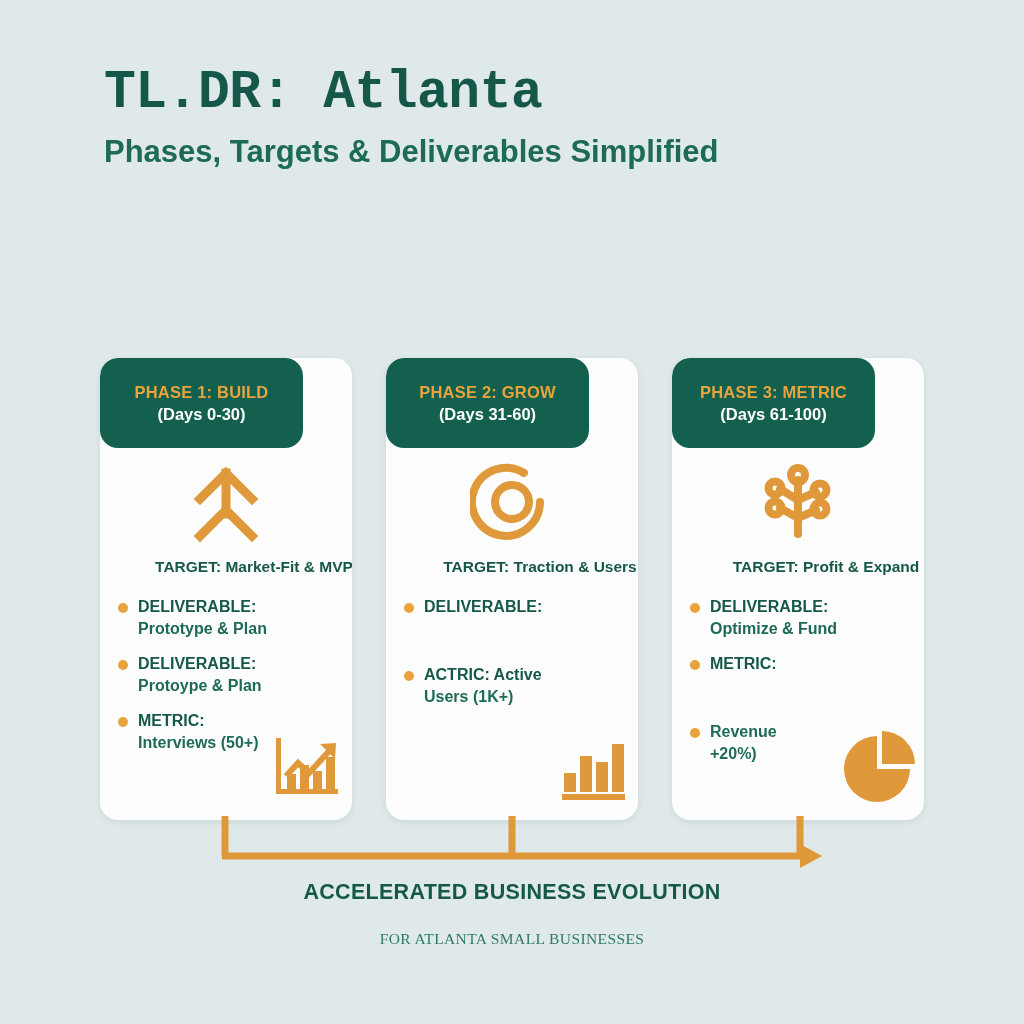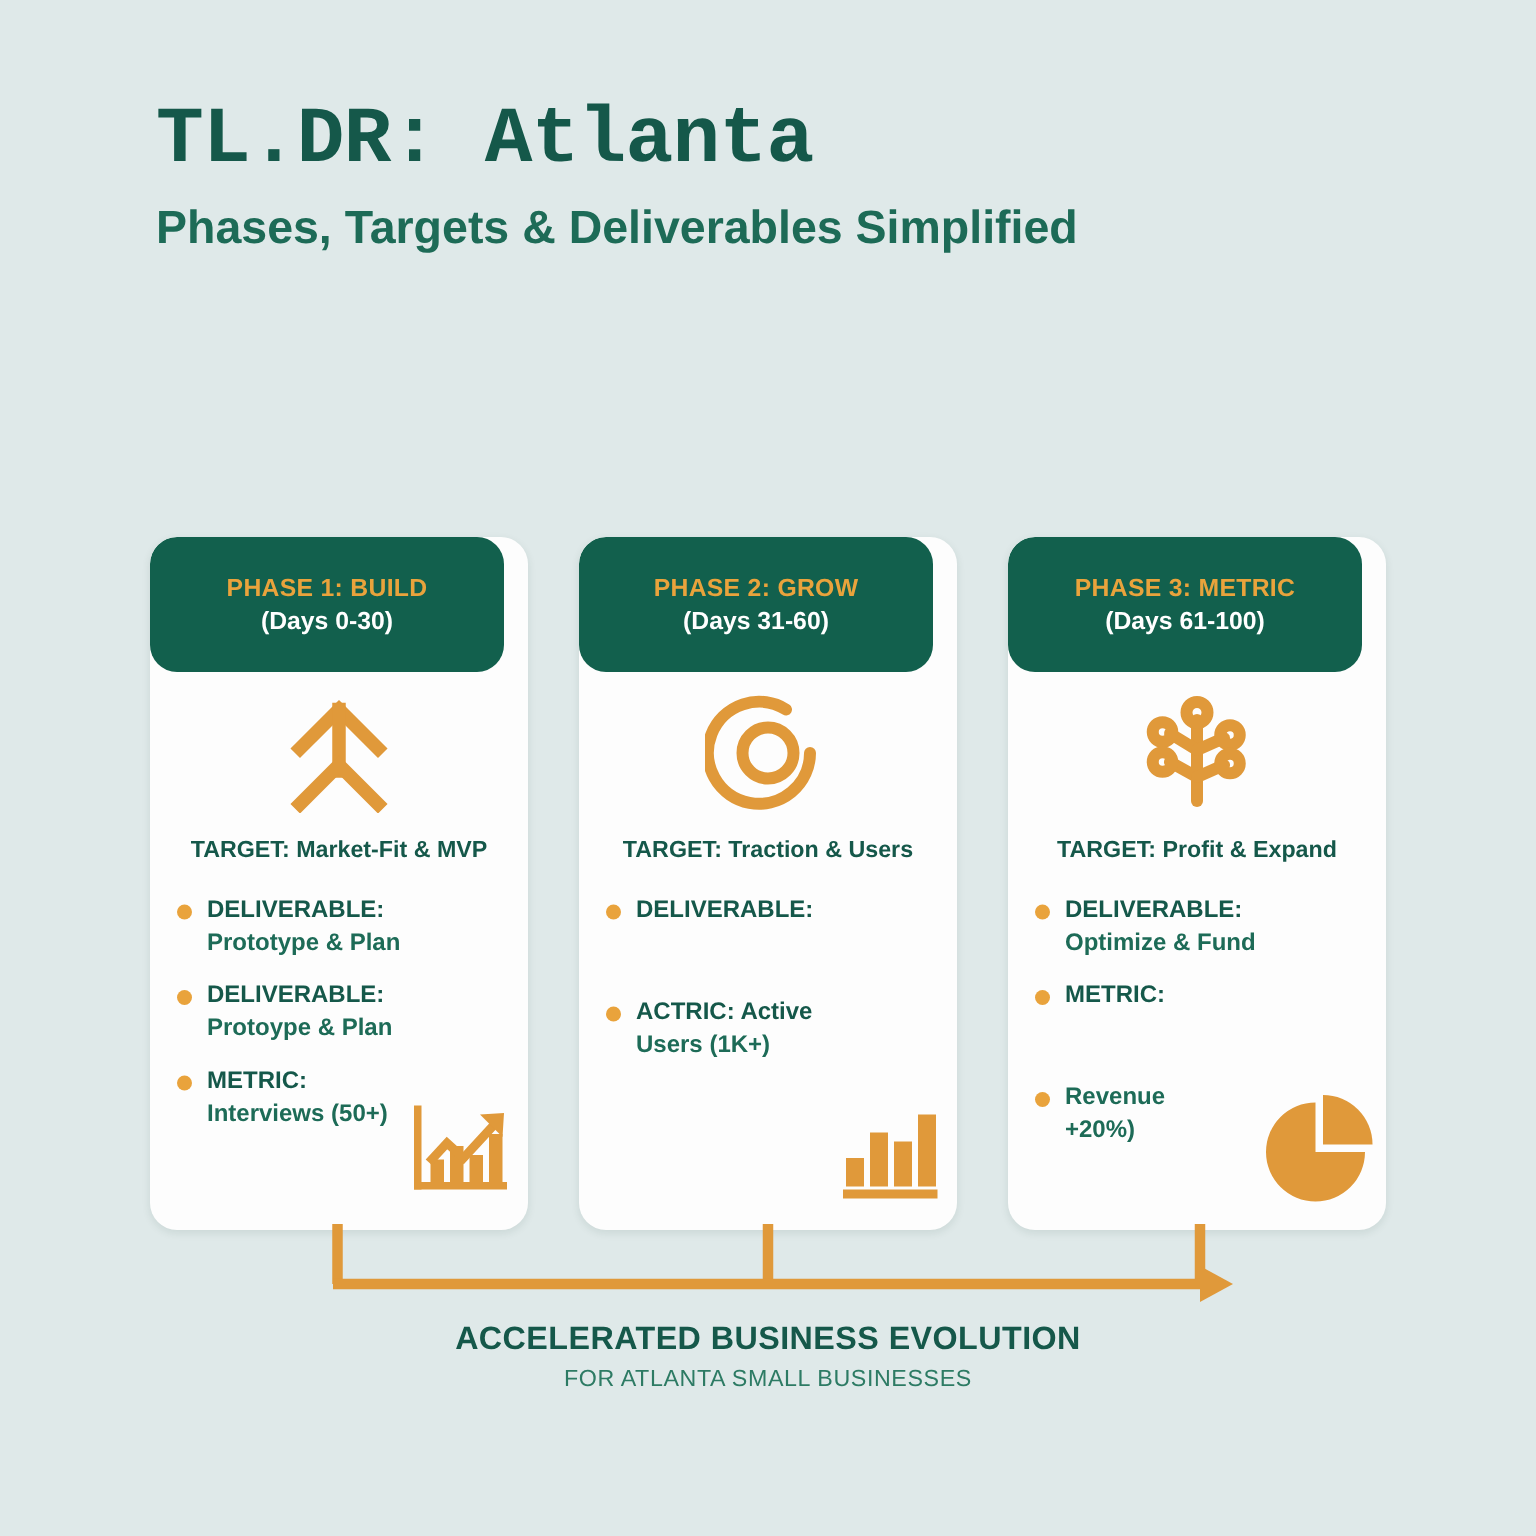--- a/index.html
+++ b/index.html
@@ -56,21 +56,21 @@
     background: #fdfdfd;
     border-radius: 18px;
     box-shadow: 0 2px 6px rgba(20,60,50,0.10);
     position: relative;
     overflow: hidden;
   }
   .card-header {
     position: absolute;
     left: 0;
     top: 0;
-    width: 236px;
+    width: 203px;
     height: 90px;
     background: #12604d;
     border-radius: 18px;
     display: flex;
     flex-direction: column;
     align-items: center;
     justify-content: center;
     z-index: 2;
   }
   .phase-label {
@@ -107,20 +107,21 @@
   .target-line {
     position: absolute;
     top: 110px;
     left: 0;
     width: 252px;
     text-align: center;
     color: #15584a;
     font-weight: bold;
     font-size: 15.5px;
     white-space: nowrap;
+    padding-left: 28px;
   }
 
   .bullets {
     position: absolute;
     top: 148px;
     left: 16px;
     width: 236px;
   }
   .bullet {
     position: relative;
@@ -177,21 +178,22 @@
   .footer-main {
     color: #15584a;
     font-weight: bold;
     font-size: 21.5px;
     letter-spacing: 0.3px;
   }
   .footer-sub {
     color: #2d7b64;
     font-size: 15.5px;
     letter-spacing: 0.4px;
-    margin-top: 6px;
+    margin-top: 25px;
+    font-family: Liberation Serif, serif;
   }
 </style>
 </head>
 <body>
 
 <div id="header">
   <div class="title-line">TL.DR: Atlanta</div>
   <div class="subtitle">Phases, Targets &amp; Deliverables Simplified</div>
 </div>
 

